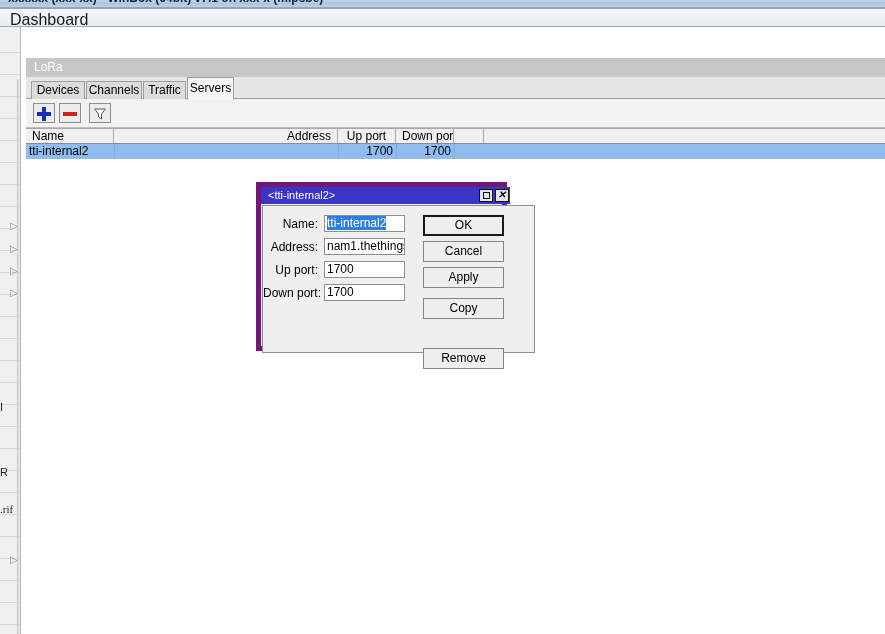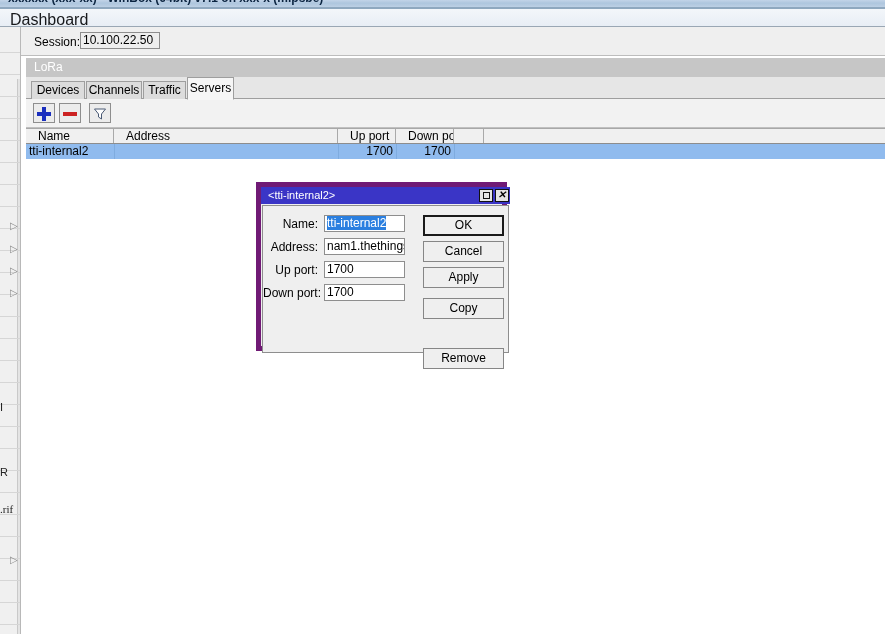--- a/index.html
+++ b/index.html
@@ -259,21 +259,21 @@
     box-sizing: border-box;
   }
   .th {
     position: absolute;
     top: 0;
     height: 14px;
     box-sizing: border-box;
     border-right: 1px solid #a9a9a9;
     font-size: 12px;
     line-height: 14px;
-    padding: 0 12px;
+    padding: 0 6px;
     color: #000;
     white-space: nowrap;
     overflow: hidden;
   }
   .th.num { text-align: center; }
   #row0 {
     position: absolute;
     left: 0; top: 16px;
     width: 859px; height: 15px;
     background: #90bbee;
@@ -344,21 +344,21 @@
     width: 12px; height: 11px;
     font-size: 10px;
     font-weight: bold;
     line-height: 11px;
     text-align: center;
     color: #000;
   }
   #dlg-body {
     position: absolute;
     left: 1px; top: 18px;
-    width: 247px; height: 148px;
+    width: 273px; height: 148px;
     background: #efefef;
     border: 1px solid #8e8e8e;
     box-sizing: border-box;
   }
   .flabel {
     position: absolute;
     font-size: 12px;
     color: #000;
     text-align: right;
     white-space: nowrap;
@@ -450,24 +450,20 @@
     <div class="strip-frag" style="left: 0px; top: 476px; font-family: Liberation Serif, serif;">.rif</div>
     <div class="strip-arrow" style="left: 10px; top: 193px;">▷</div>
     <div class="strip-arrow" style="left: 10px; top: 216px;">▷</div>
     <div class="strip-arrow" style="left: 10px; top: 238px;">▷</div>
     <div class="strip-arrow" style="left: 10px; top: 260px;">▷</div>
     <div class="strip-arrow" style="left: 10px; top: 527px;">▷</div>
   </div>
 
 <div id="main-window">
 
-  <div id="session-bar">
-    <div id="session-label">Session:</div>
-    <div id="session-value">10.100.22.50</div>
-  </div>
 
   <div id="tabstrip">
       <div class="tab" style="left: 5px; width: 54px;">Devices</div>
       <div class="tab" style="left: 60px; width: 56px;">Channels</div>
       <div class="tab" style="left: 117px; width: 43px;">Traffic</div>
       <div class="tab active" style="left: 161px; width: 47px;">Servers</div>
       <div style="position: absolute; left: 226px; top: 4px; width: 628px; height: 18px; background: rgb(230, 230, 230); border-bottom: 1px solid rgb(158, 158, 158); box-sizing: border-box;"></div>
     </div>
 
   <div id="lora-header">
@@ -490,21 +486,21 @@
         <svg width="14" height="14" viewBox="0 0 14 14">
           <polygon points="1.5,2 12.5,2 8.5,7 8.5,12 5.5,10 5.5,7" fill="#ffffff" stroke="#4a5a75" stroke-width="1"></polygon>
         </svg>
       </span>
     </div>
   </div>
 
   <div id="table">
     <div id="thead">
         <div class="th" style="left: 0px; width: 88px;">Name</div>
-        <div class="th" style="left: 88px; width: 224px;">Address</div>
+        <div class="th" style="left: 88px; width: 224px; text-align: right;">Address</div>
         <div class="th num" style="left: 312px; width: 58px;">Up port</div>
         <div class="th num" style="left: 370px; width: 58px;">Down port</div>
         <div class="th" style="left: 428px; width: 30px;"></div>
       </div>
     <div id="row0">
         <div class="td" style="left: 0px; width: 88px;">tti-internal2</div>
         <div class="td num" style="left: 312px; width: 58px;">1700</div>
         <div class="td num" style="left: 370px; width: 58px;">1700</div>
       </div>
   <div class="colsep" style="left: 88px;"></div>

